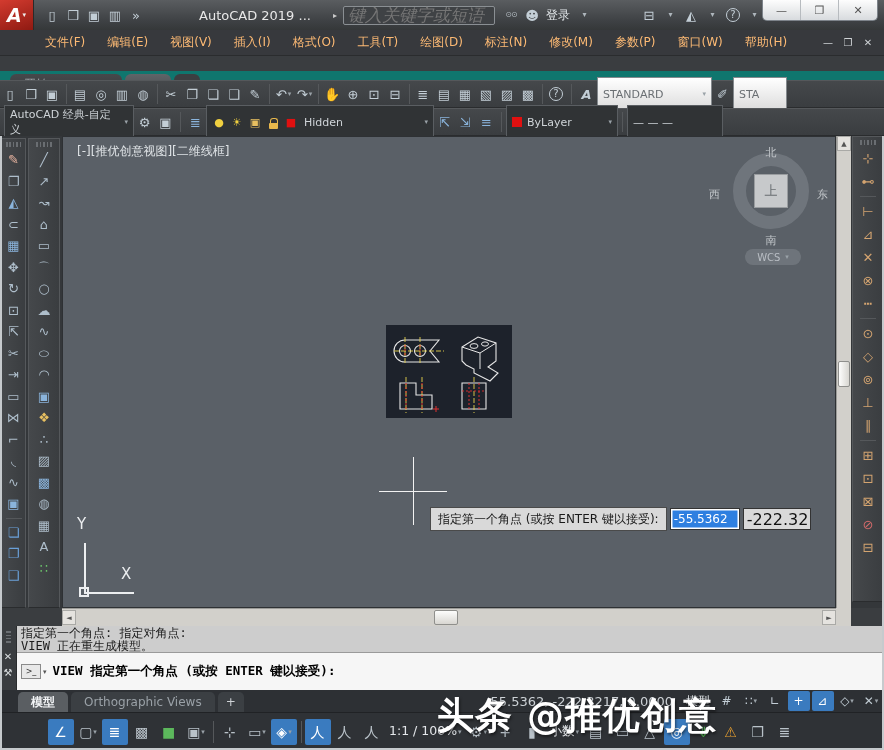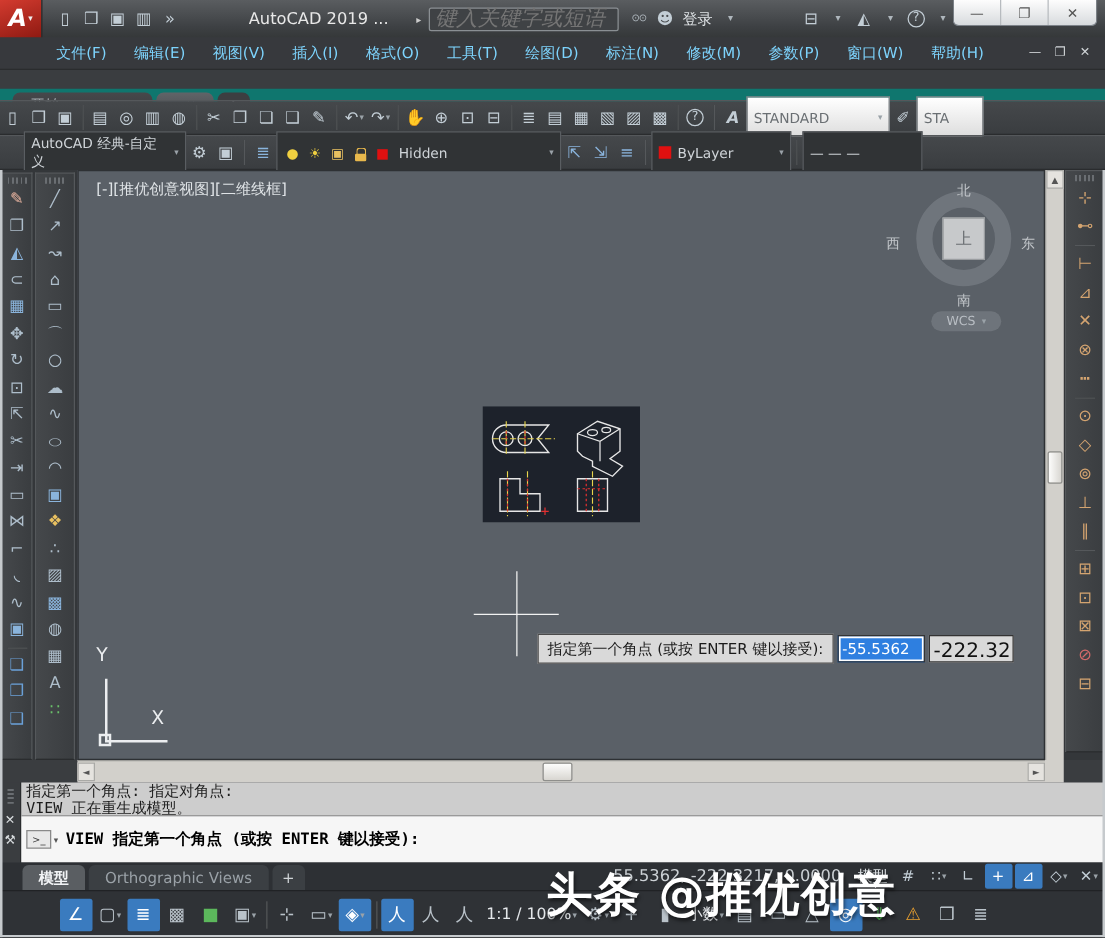--- a/index.html
+++ b/index.html
@@ -27,21 +27,21 @@
   .searchbox input { width:100%; background:transparent; border:none; outline:none; color:#9aa0a5; font-style:italic; font-size:17px; font-family:inherit; }
   .tright { display:flex; align-items:center; margin-left:6px; }
   .tbtn.mgl { margin-left:44px; }
   .winctl { position:absolute; right:6px; top:0; height:21px; background:linear-gradient(#fdfdfd,#d8dbde); border:1px solid #7d838a; border-top:none; border-radius:0 0 5px 5px; display:flex; }
   .wbtn { width:38px; display:flex; align-items:center; justify-content:center; color:#555; font-size:11px; border-right:1px solid #b7bbbf; }
   .wbtn:last-child { border-right:none; }
 
   
   .menubar { position:absolute; left:0; top:30px; right:0; height:26px; background:#37393d; border-bottom:1px solid #2a2c2e; display:flex; align-items:center; }
   .menus { display:flex; margin-left:34px; }
-  .menu-item { padding:0 11px; height:26px; display:flex; align-items:center; color:#7dd3fc; font-size:12px; }
+  .menu-item { padding:0 11px; height:26px; display:flex; align-items:center; color:#fdba74; font-size:12px; }
   .docctl { margin-left:auto; display:flex; gap:4px; padding-right:8px; }
   .docctl .tbtn { min-width:16px; height:16px; }
   .docctl .tbtn .g { font-size:10px; color:#cfd3d6; }
 
   
   .tabbar { position:absolute; left:0; top:71px; right:0; height:24px; background:#0f766e; display:flex; align-items:flex-end; }
   .ftab { height:21px; display:flex; align-items:center; padding:0 14px; border-radius:6px 6px 0 0; margin-right:3px; font-size:12px; }
   .ftab.start { background:linear-gradient(#46484b,#38393c); color:#9fa5aa; margin-left:10px; width:112px; }
   .ftab.active { background:linear-gradient(#606468,#45484c); color:#f0f2f4; }
   .ftab .closex { margin-left:10px; font-size:9px; color:#b8bcc0; }
@@ -441,21 +441,21 @@
     </div>
     <span class="tbtn">
         <span class="g">✐</span>
       </span>
     <div class="combo light w54">
       <span>STA</span>
     </div>
   </div>
 
   <div class="toolbar t2">
-    <div class="combo dark w130" style="margin-left:19px;">
+    <div class="combo dark w130" style="margin-left:4px;">
       <span>AutoCAD 经典-自定义</span>
         <span class="cr">▾</span>
     </div>
     <span class="tbtn">
         <span class="g">⚙</span>
       </span>
     <span class="tbtn">
         <span class="g">▣</span>
       </span>
     <span class="vr"></span>

